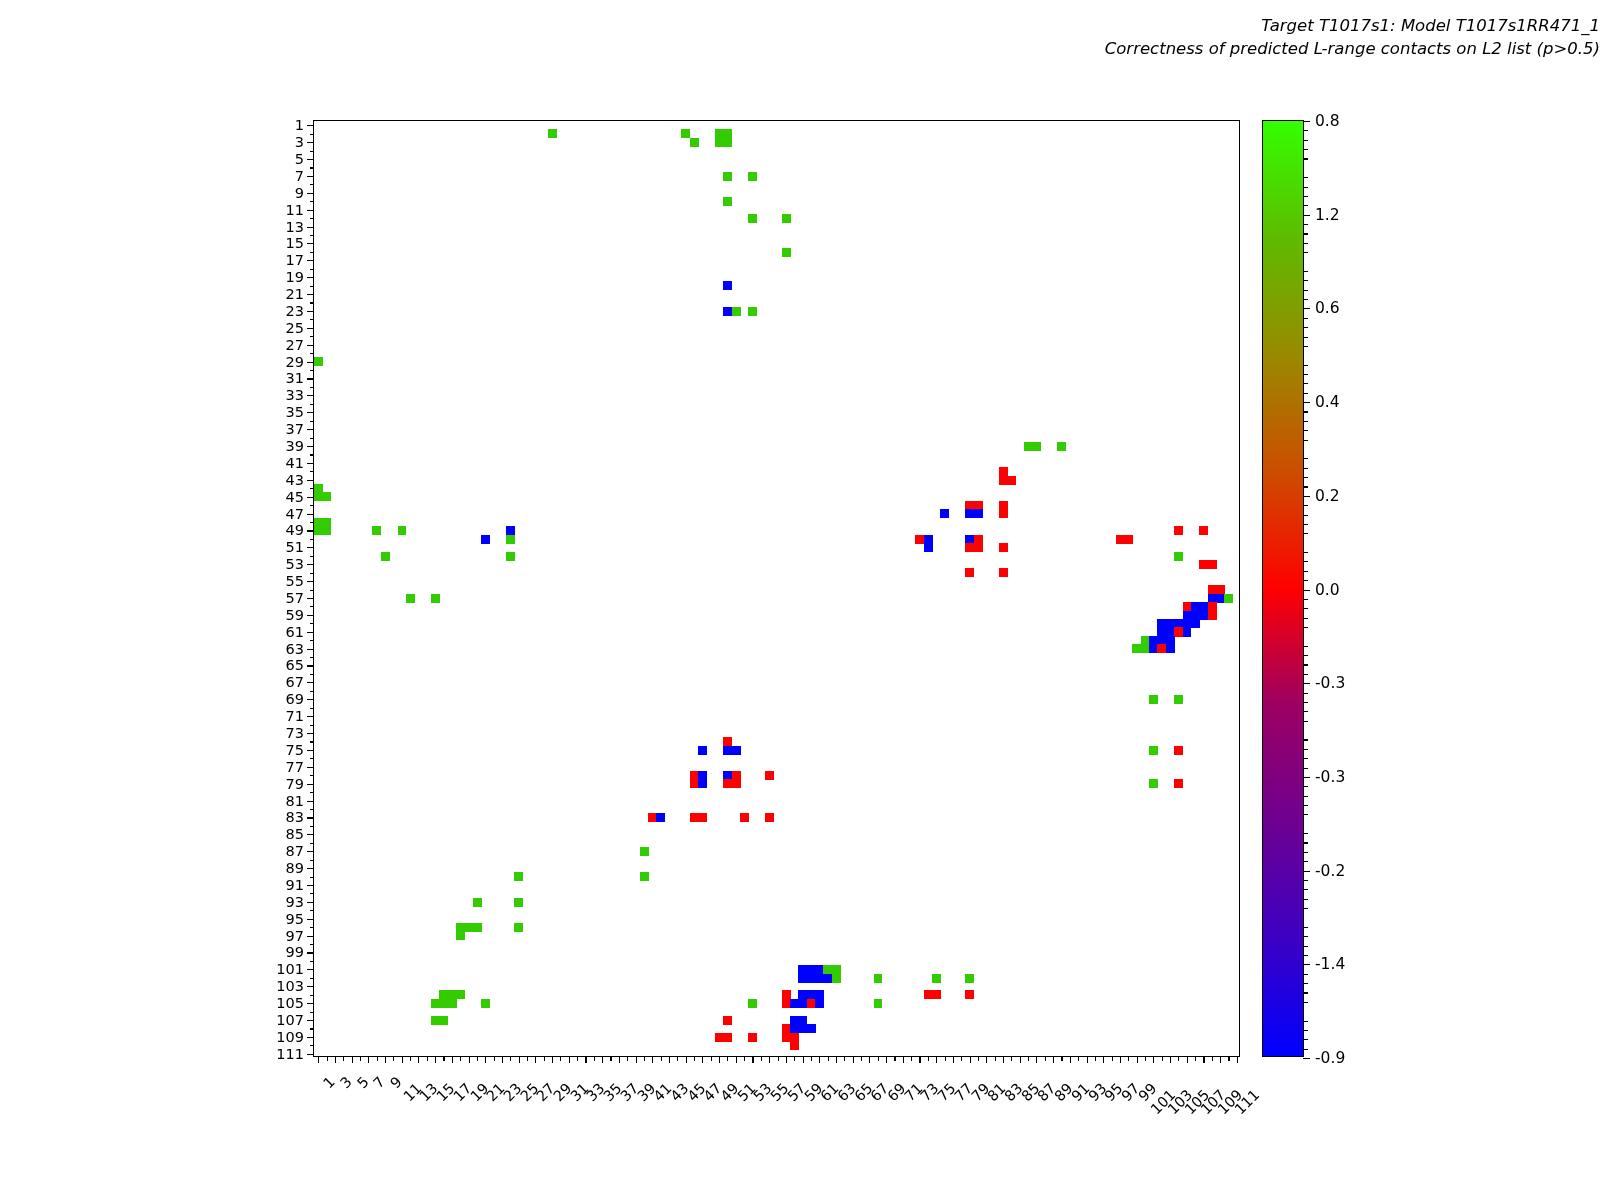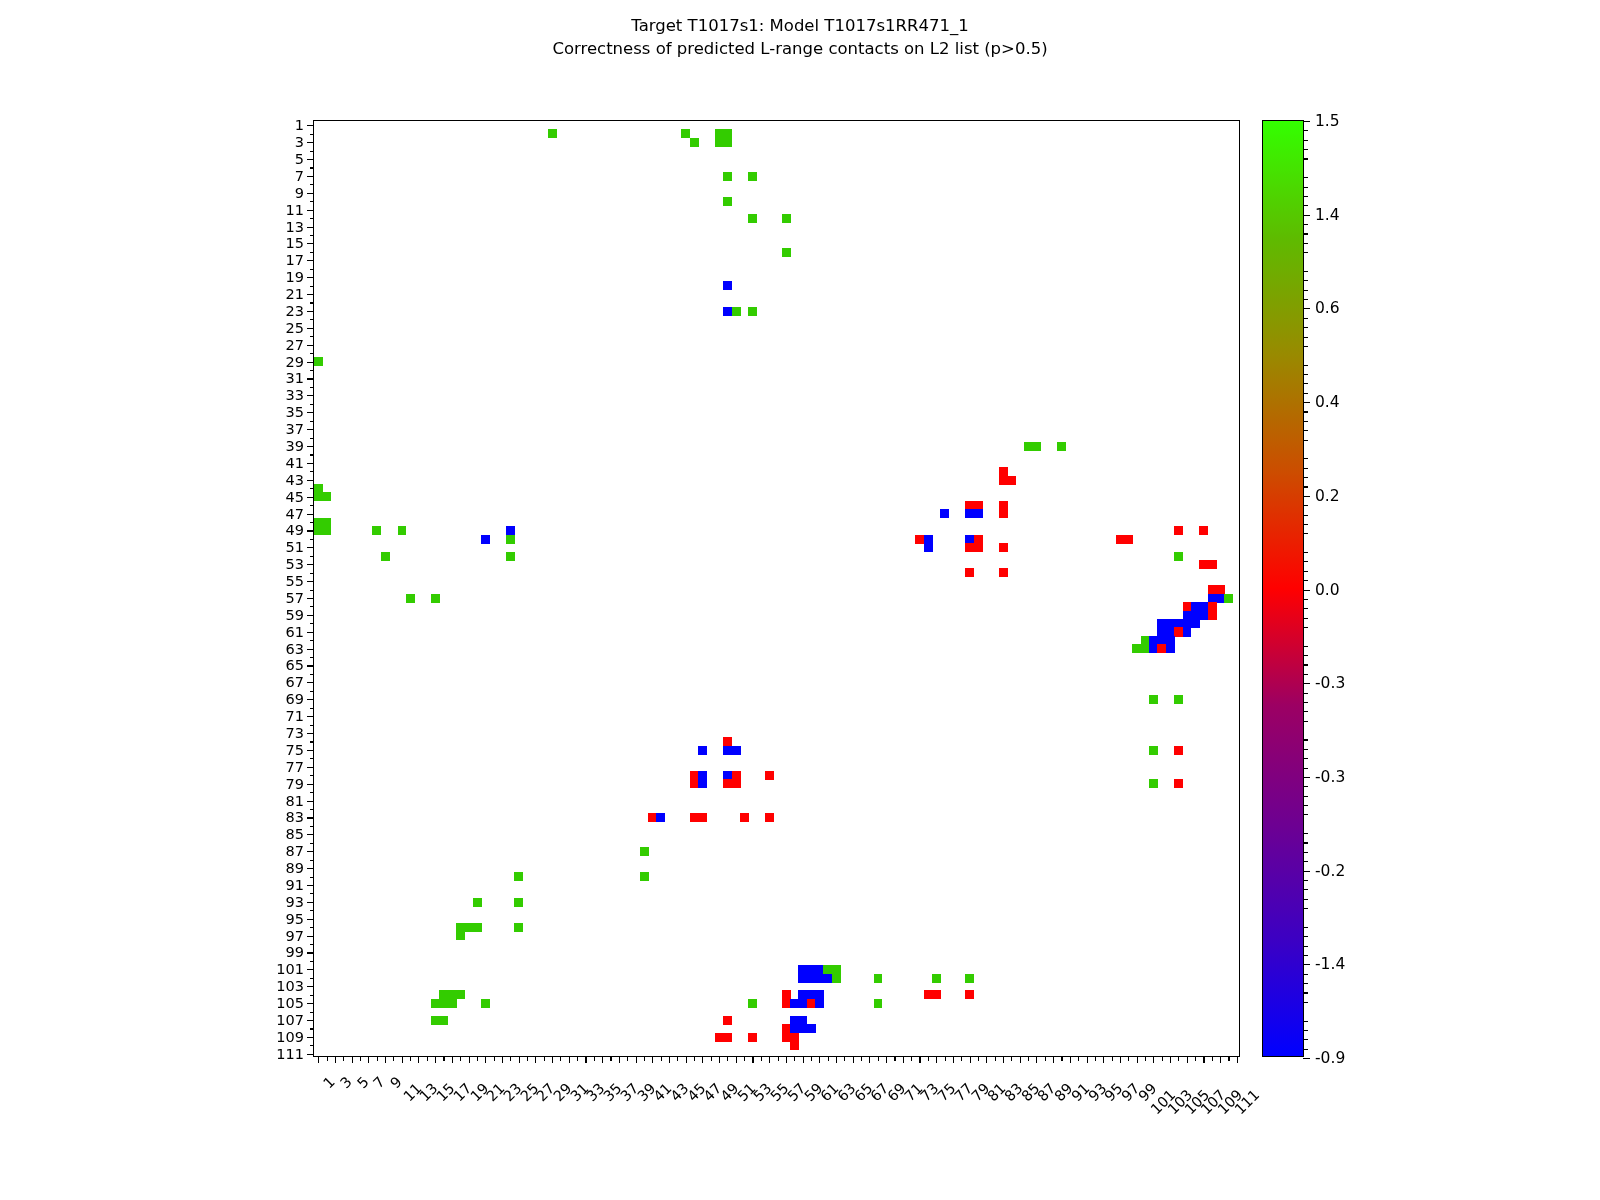--- a/index.html
+++ b/index.html
@@ -5,22 +5,22 @@
   html,body{margin:0;padding:0;}
   body{
     width:1600px;height:1200px;background:#ffffff;
     font-family:"DejaVu Sans", sans-serif;
     overflow:hidden;position:relative;
   }
   #stage{position:absolute;left:0;top:0;width:1600px;height:1200px;}
 
   
   .suptitle{
-    position:absolute;left:0;top:14px;width:1600px;text-align:center;
-    font-size:16.5px;color:#000;line-height:1.42;white-space:pre-line;
+    position:absolute;left:0;top:14px;width:1600px;text-align:right;
+    font-size:16.5px;color:#000;line-height:1.42;white-space:pre-line;font-style:italic;
   }
   .axtitle{
     position:absolute;left:0;top:88px;width:1553px;text-align:center;
     font-size:19px;color:#000;
   }
 
   
   #plot{
     position:absolute;left:313px;top:120px;width:927px;height:937px;
     border:1.1px solid #000;box-sizing:border-box;background:#fff;
@@ -589,23 +589,23 @@
         <div class="xlab" style="left: 912.122px;">109</div>
         <div class="tick xtick minor" style="left: 914.473px;"></div>
         <div class="tick xtick" style="left: 922.824px;"></div>
         <div class="xlab" style="left: 928.824px;">111</div>
       </div>
   </div>
 
   <div id="cbar">
     <div id="cbarticks">
         <div class="ctick" style="top: 0px;"></div>
-        <div class="clab" style="top: 0px;">1.5</div>
+        <div class="clab" style="top: 0px;">0.8</div>
         <div class="ctick" style="top: 93.7px;"></div>
-        <div class="clab" style="top: 93.7px;">1.4</div>
+        <div class="clab" style="top: 93.7px;">1.2</div>
         <div class="ctick" style="top: 187.4px;"></div>
         <div class="clab" style="top: 187.4px;">0.6</div>
         <div class="ctick" style="top: 281.1px;"></div>
         <div class="clab" style="top: 281.1px;">0.4</div>
         <div class="ctick" style="top: 374.8px;"></div>
         <div class="clab" style="top: 374.8px;">0.2</div>
         <div class="ctick" style="top: 468.5px;"></div>
         <div class="clab" style="top: 468.5px;">0.0</div>
         <div class="ctick" style="top: 562.2px;"></div>
         <div class="clab" style="top: 562.2px;">-0.3</div>

